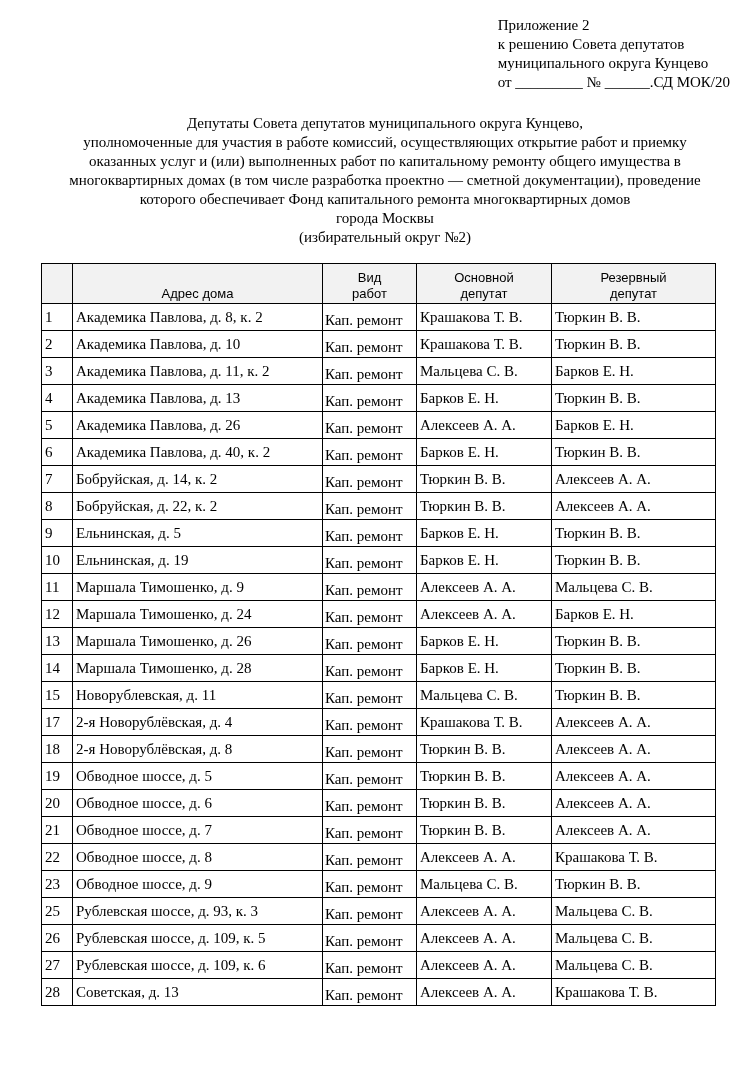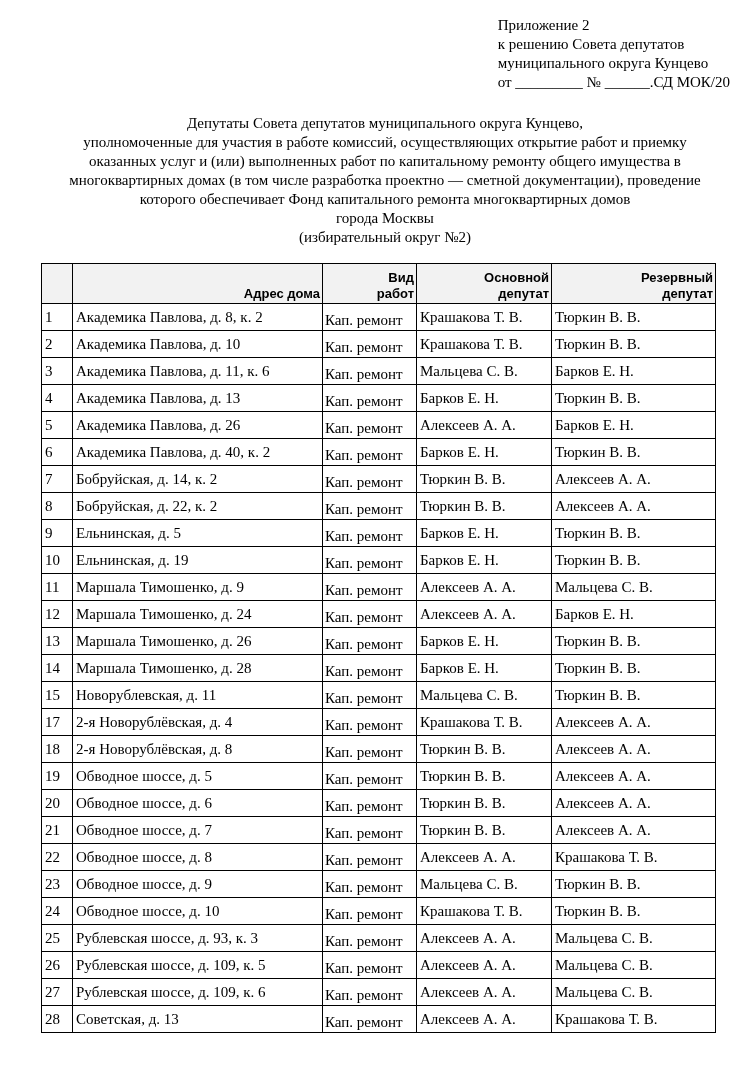--- a/index.html
+++ b/index.html
@@ -45,24 +45,24 @@
     table.deputies td {
       border: 1px solid #000000;
       padding: 0 0 0 3px;
       vertical-align: top;
       overflow: hidden;
       white-space: nowrap;
     }
     table.deputies thead th {
       background: #f2f2f2;
       font-family: "Liberation Sans", "DejaVu Sans", sans-serif;
-      font-weight: bold;
+      font-weight: normal;
       font-size: 13px;
       line-height: 16px;
-      text-align: right;
+      text-align: center;
       vertical-align: bottom;
       height: 36px;
       padding: 2px 2px 1px 2px;
     }
     table.deputies tbody td {
       height: 25px;
       font-size: 15px;
       line-height: 20px;
       padding-top: 3px;
       box-sizing: border-box;
@@ -134,21 +134,21 @@
       </tr>
       <tr>
         <td>2</td>
         <td>Академика Павлова, д. 10</td>
         <td class="worktype">Кап. ремонт</td>
         <td>Крашакова Т. В.</td>
         <td>Тюркин В. В.</td>
       </tr>
       <tr>
         <td>3</td>
-        <td>Академика Павлова, д. 11, к. 6</td>
+        <td>Академика Павлова, д. 11, к. 2</td>
         <td class="worktype">Кап. ремонт</td>
         <td>Мальцева С. В.</td>
         <td>Барков Е. Н.</td>
       </tr>
       <tr>
         <td>4</td>
         <td>Академика Павлова, д. 13</td>
         <td class="worktype">Кап. ремонт</td>
         <td>Барков Е. Н.</td>
         <td>Тюркин В. В.</td>
@@ -270,27 +270,20 @@
         <td>Обводное шоссе, д. 8</td>
         <td class="worktype">Кап. ремонт</td>
         <td>Алексеев А. А.</td>
         <td>Крашакова Т. В.</td>
       </tr>
       <tr>
         <td>23</td>
         <td>Обводное шоссе, д. 9</td>
         <td class="worktype">Кап. ремонт</td>
         <td>Мальцева С. В.</td>
-        <td>Тюркин В. В.</td>
-      </tr>
-      <tr>
-        <td>24</td>
-        <td>Обводное шоссе, д. 10</td>
-        <td class="worktype">Кап. ремонт</td>
-        <td>Крашакова Т. В.</td>
         <td>Тюркин В. В.</td>
       </tr>
       <tr>
         <td>25</td>
         <td>Рублевская шоссе, д. 93, к. 3</td>
         <td class="worktype">Кап. ремонт</td>
         <td>Алексеев А. А.</td>
         <td>Мальцева С. В.</td>
       </tr>
       <tr>

